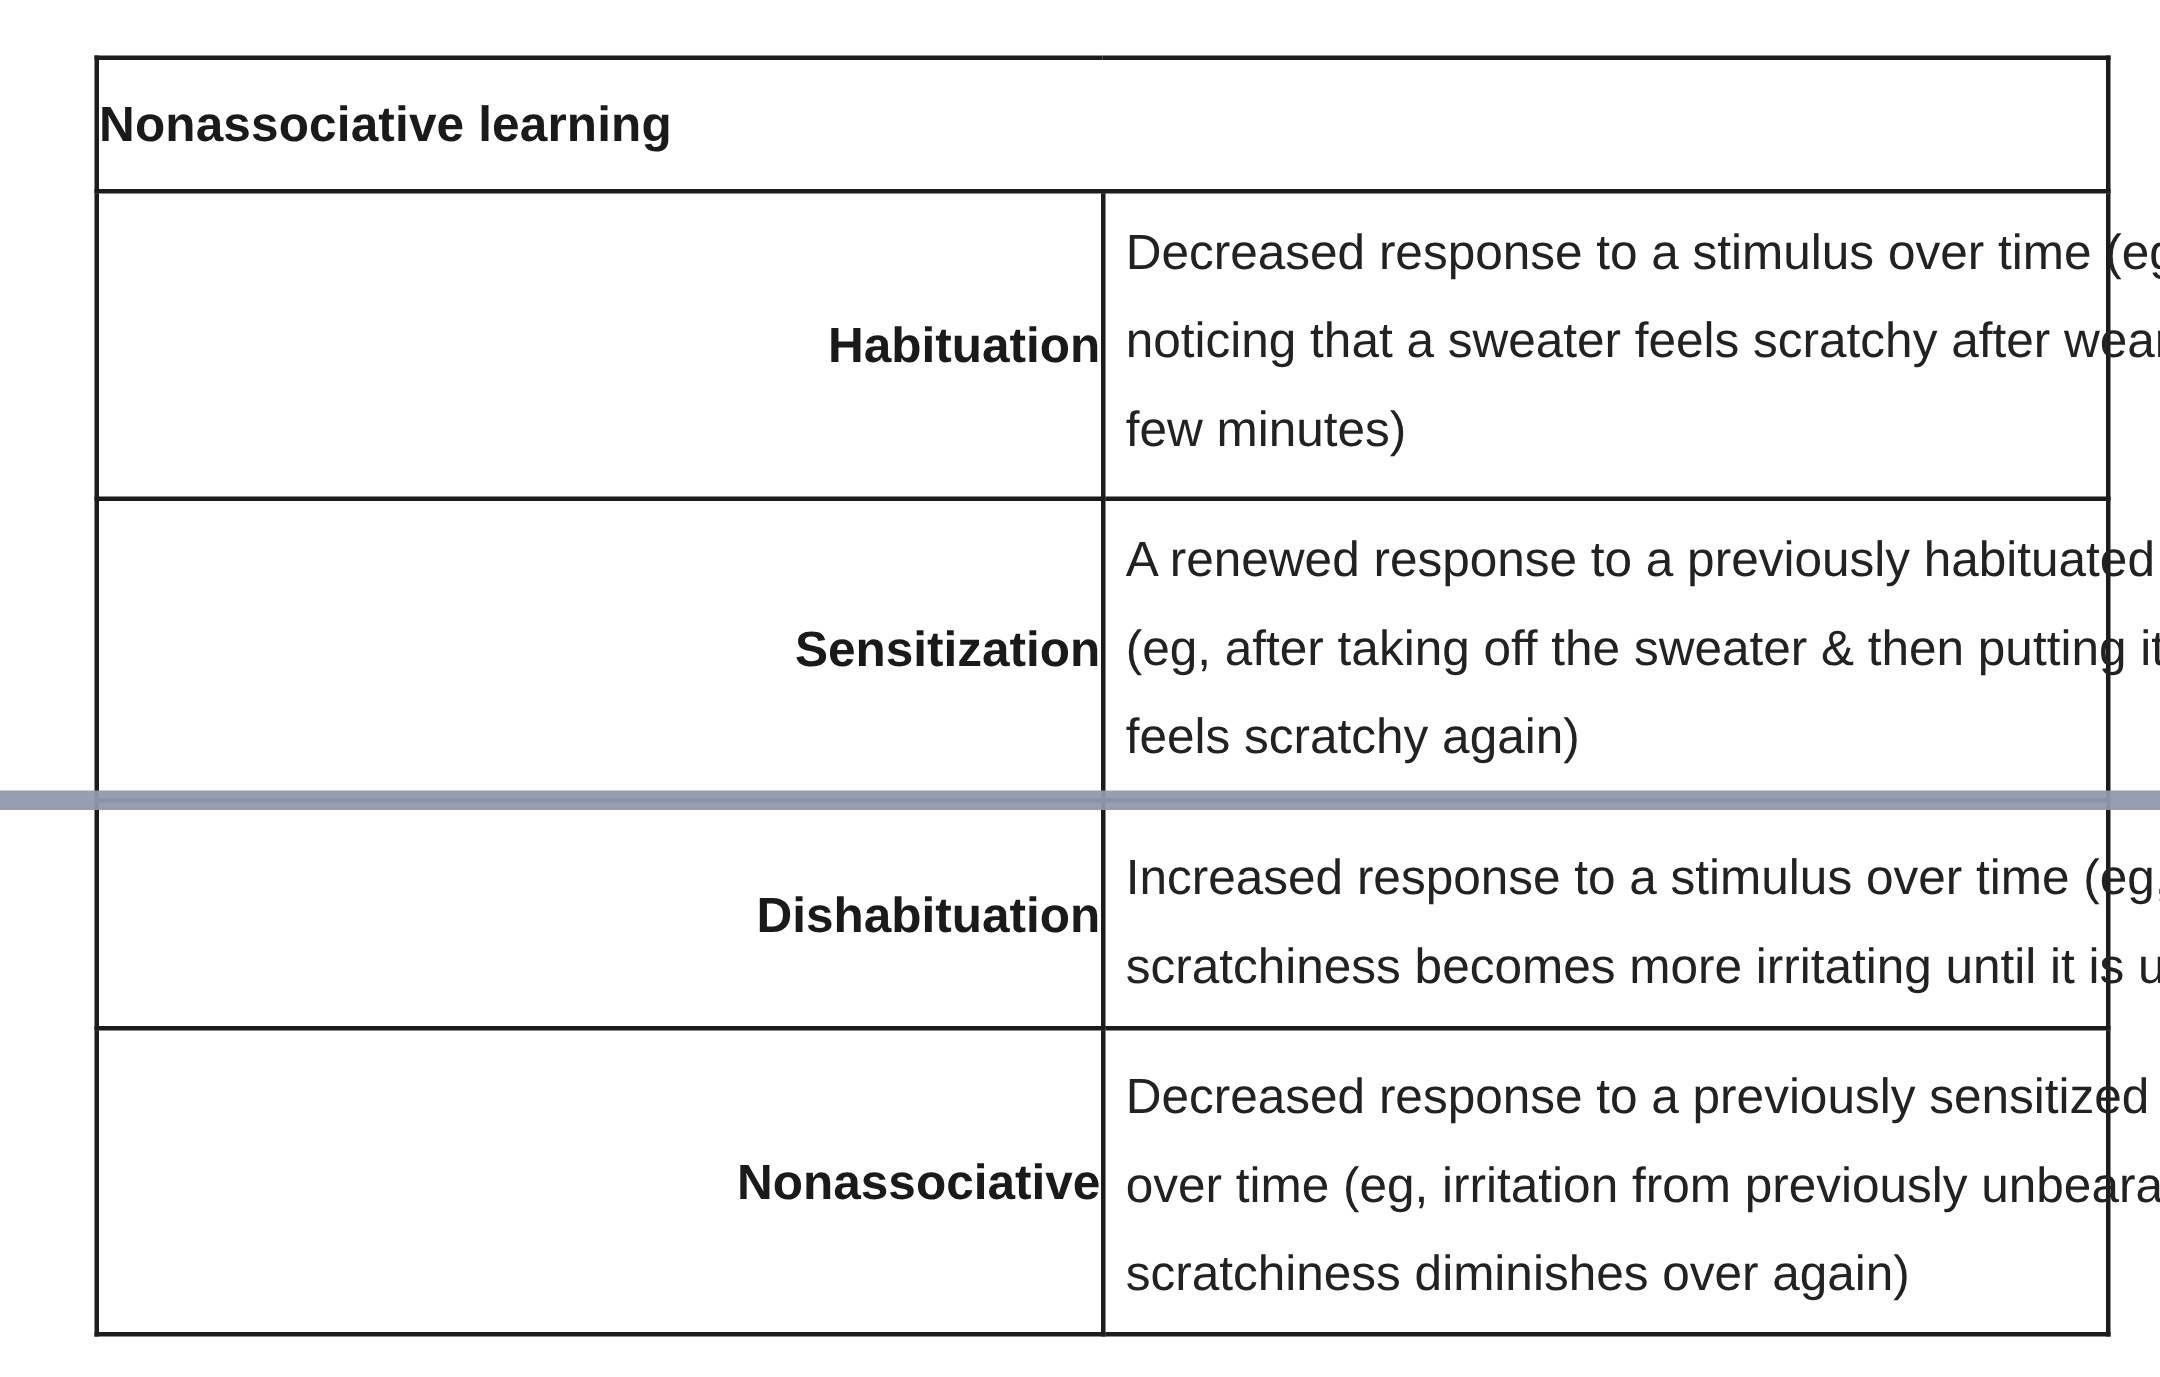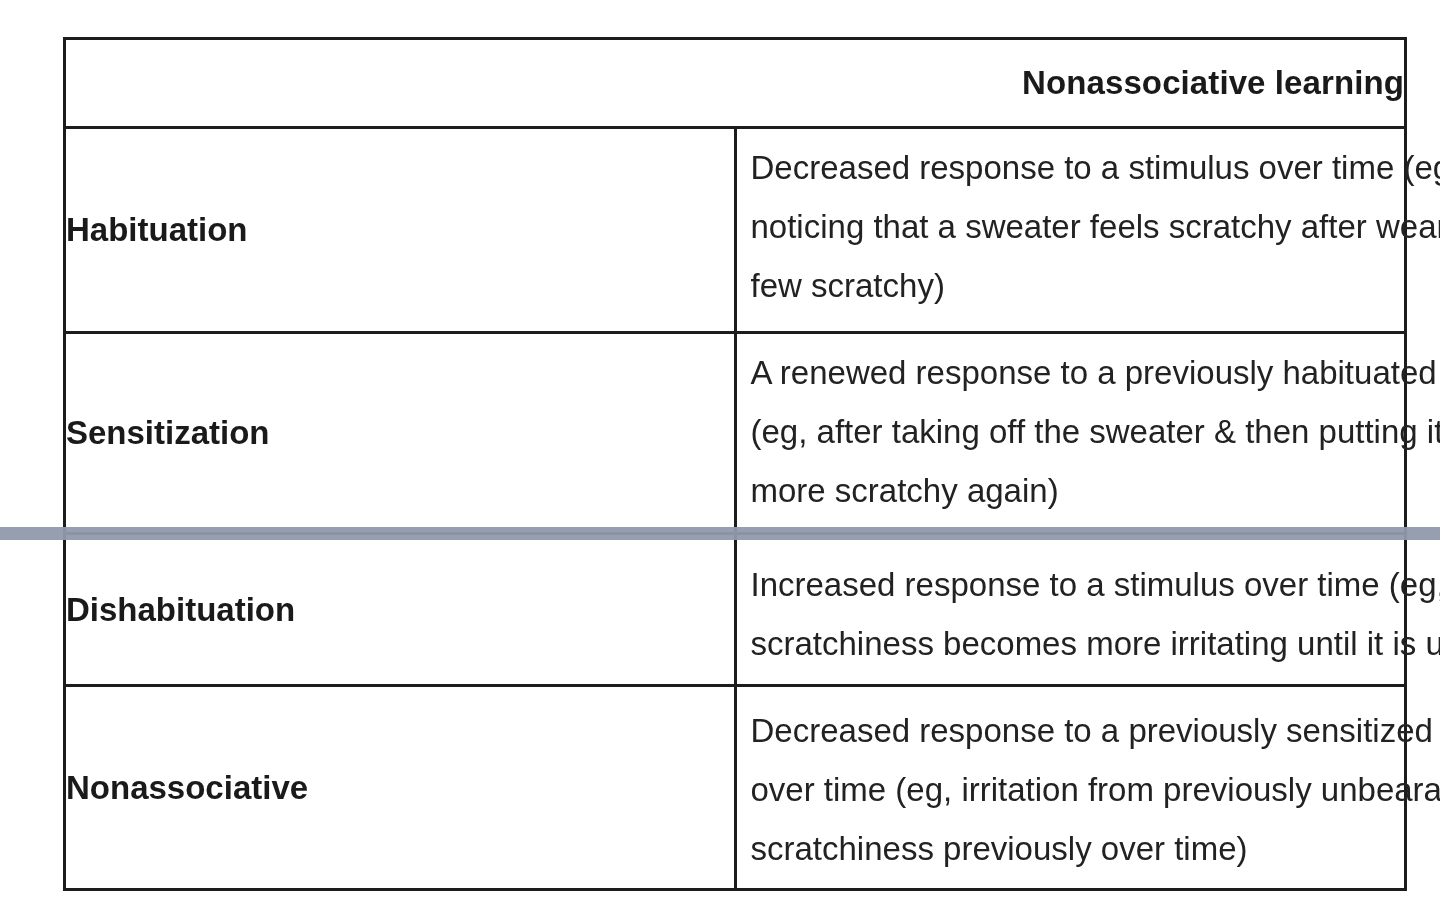--- a/index.html
+++ b/index.html
@@ -31,29 +31,29 @@
     table.learning-table td,
     table.learning-table th {
       border: 3px solid #1c1c1c;
       padding: 0;
     }
     table.learning-table {
       border: 3px solid #333333;
     }
     .header-cell {
       height: 86px;
-      text-align: right;
+      text-align: left;
       vertical-align: middle;
       font-weight: bold;
       font-size: 33px;
       letter-spacing: 0.1px;
     }
     .term-cell {
       width: 306px;
-      text-align: left;
+      text-align: right;
       vertical-align: middle;
       font-weight: bold;
       font-size: 33px;
       padding-right: 2px;
     }
     .def-cell {
       vertical-align: top;
       text-align: left;
       font-size: 33px;
       line-height: 59px;
@@ -88,46 +88,46 @@
     <tbody>
         <tr>
       <th class="header-cell" colspan="2">Nonassociative learning</th>
     </tr>
 
     <tr class="row-1">
       <td class="term-cell">Habituation</td>
       <td class="def-cell">
         <span class="def-line">Decreased response to a stimulus over time (eg, no longer</span>
         <span class="def-line">noticing that a sweater feels scratchy after wearing it for a</span>
-        <span class="def-line">few scratchy)</span>
+        <span class="def-line">few minutes)</span>
       </td>
     </tr>
 
     <tr class="row-2">
       <td class="term-cell">Sensitization</td>
       <td class="def-cell">
         <span class="def-line">A renewed response to a previously habituated stimulus</span>
         <span class="def-line">(eg, after taking off the sweater &amp; then putting it back on, it</span>
-        <span class="def-line">more scratchy again)</span>
+        <span class="def-line">feels scratchy again)</span>
       </td>
     </tr>
 
     <tr class="row-3">
       <td class="term-cell">Dishabituation</td>
       <td class="def-cell">
         <span class="def-line">Increased response to a stimulus over time (eg, sweater’s</span>
         <span class="def-line">scratchiness becomes more irritating until it is unbearable)</span>
       </td>
     </tr>
 
     <tr class="row-4">
       <td class="term-cell">Nonassociative</td>
       <td class="def-cell">
         <span class="def-line">Decreased response to a previously sensitized stimulus</span>
         <span class="def-line">over time (eg, irritation from previously unbearable</span>
-        <span class="def-line">scratchiness previously over time)</span>
+        <span class="def-line">scratchiness diminishes over again)</span>
       </td>
     </tr>
   </tbody>
     </table>
 </div>
 
 <div class="overlay-divider"></div>
 
 </body></html>

